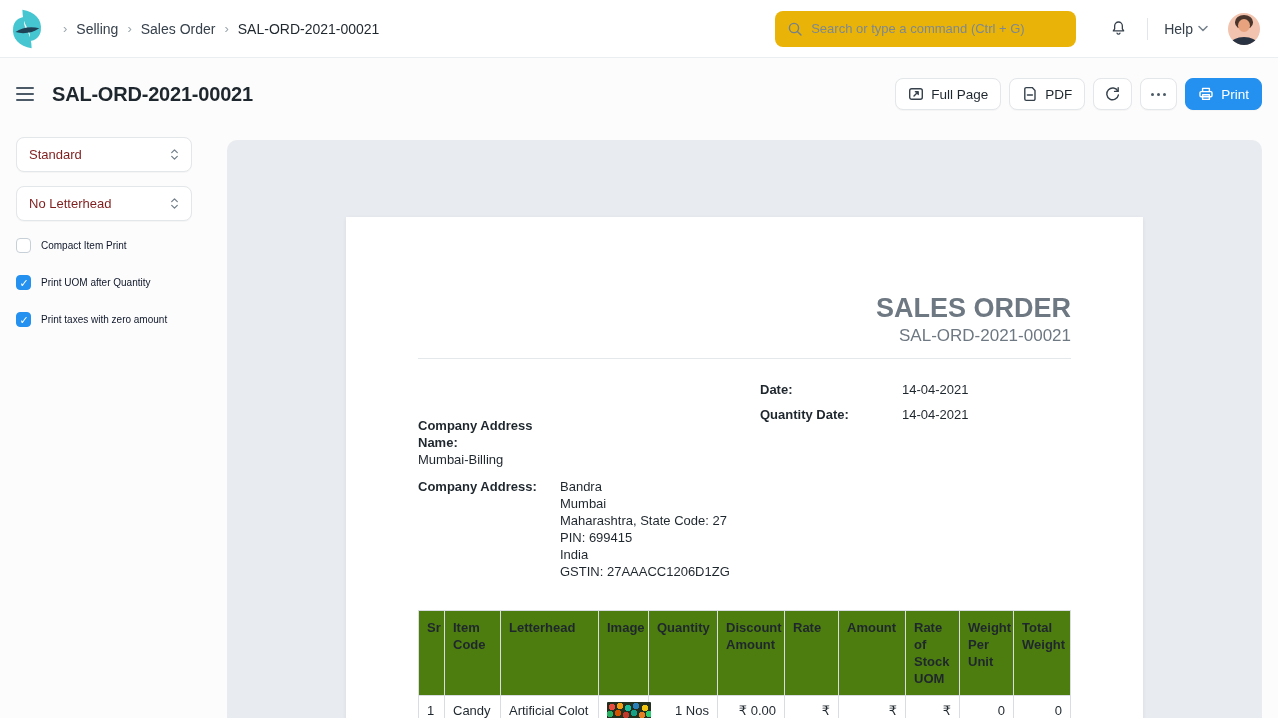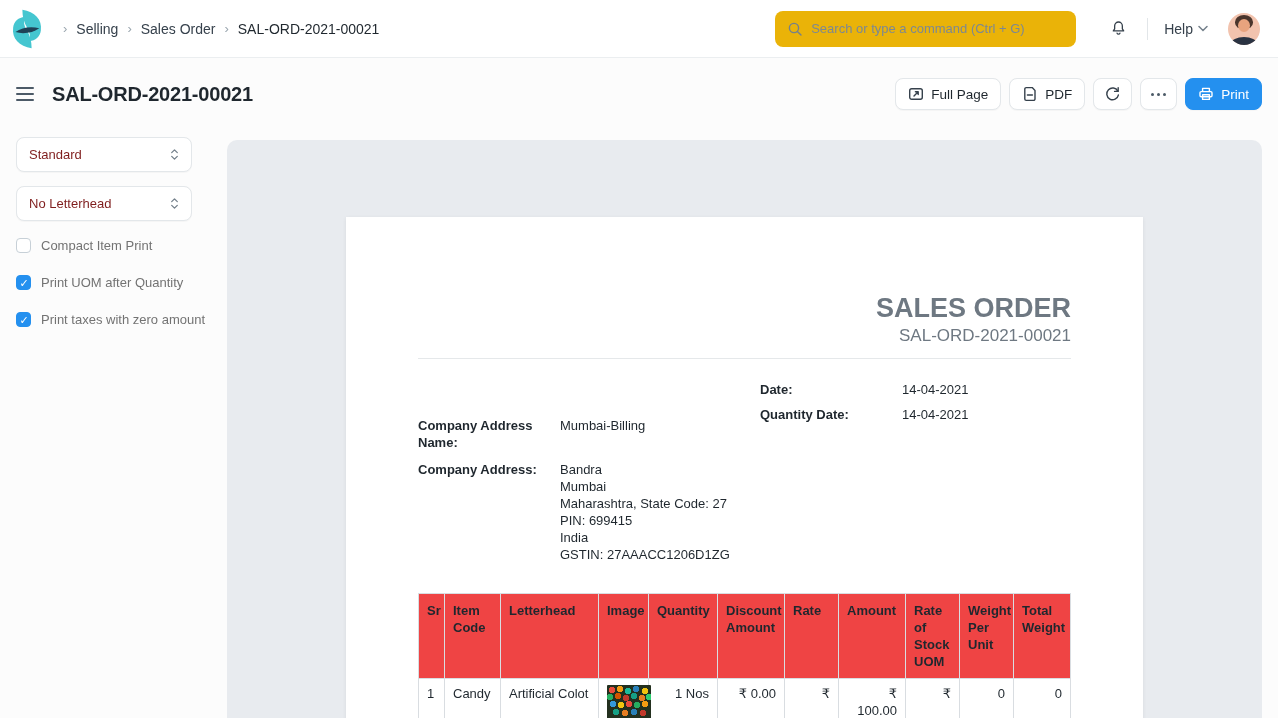--- a/index.html
+++ b/index.html
@@ -38,45 +38,45 @@
 
   
   .main { display:flex; align-items:flex-start; height:588px; }
   .sidebar { width:227px; flex:0 0 auto; padding:7px 16px 0 16px; }
   .select-ctl { width:176px; height:35px; background:#fff; border:1px solid #e3e7ea; border-radius:8px; display:flex; align-items:center; justify-content:space-between; padding:0 10px 0 12px; font-size:13px; color:#7f1d1d; margin-bottom:14px; cursor:pointer; box-shadow:0 0.5px 1px rgba(0,0,0,0.03); }
   .check-group { margin-top:17px; }
   .check-row { display:flex; align-items:center; gap:10px; margin-bottom:22px; cursor:pointer; }
   .checkbox { width:15px; height:15px; border:1px solid #c7d0d7; border-radius:4px; background:#fff; flex:0 0 auto; position:relative; }
   .checkbox.checked { background:#2490ef; border-color:#2490ef; }
   .checkbox.checked::after { content:"✓"; position:absolute; left:2.5px; top:0.5px; font-size:11px; font-weight:700; color:#fff; }
-  .check-label { font-size:13px; color:#737373; }
+  .check-label { font-size:10px; color:#0f172a; }
 
   .preview { flex:1 1 auto; margin:10px 16px 0 0; height:578px; background:#e8ebef; border-radius:10px 10px 0 0; overflow:hidden; }
   .paper { width:797px; margin:77px auto 0; background:#fff; min-height:900px; box-shadow:0 1px 4px rgba(0,0,0,0.07); padding:75px 72px 40px; }
 
   
   .doc { font-size:13px; color:#1f272e; }
   .doc-head { text-align:right; }
   .doc-title { font-size:27px; font-weight:600; color:#6e7882; line-height:1.2; }
   .doc-sub { font-size:17px; color:#6e7882; margin-top:2px; }
   .doc-hr { border:none; border-top:1px solid #e5e8ea; margin:12px 0 0; }
   .info { display:flex; margin-top:22px; }
   .info-left { width:342px; flex:0 0 auto; }
   .info-right { flex:1 1 auto; }
   .field { display:flex; margin-bottom:8px; }
   .field .lbl { width:142px; flex:0 0 auto; font-weight:700; line-height:17px; padding-right:14px; }
   .field .val { line-height:17px; }
   .val-strong { font-size:15px; font-weight:700; line-height:18px; }
-  .mt-36 { margin-top:36px; }
+  .mt-36 { margin-top:36px;flex-direction:column; }
   .mt-10 { margin-top:10px; }
   .addr-line { line-height:17px; }
 
   table.items { border-collapse:collapse; table-layout:fixed; width:653px; margin-top:22px; font-size:13px; }
   table.items th, table.items td { border:1px solid #d9dde1; vertical-align:top; line-height:17px; }
-  table.items th { background:#ef4444; font-weight:700; text-align:left; padding:8px 8px; }
+  table.items th { background:#4d7c0f; font-weight:700; text-align:left; padding:8px 8px; }
   table.items td { padding:6px 8px; background:#fff; }
   th.num, td.num { text-align:right; }
   td.ctr { text-align:center; padding:2px; }
   .candy-img { width:44px; height:34px; display:inline-block; border-radius:1px;
     background-color:#23301f;
     background-image:
       radial-gradient(circle 3px at 5px 5px,  #e74c3c 0 3px, transparent 3px),
       radial-gradient(circle 3px at 13px 4px, #f39c12 0 3px, transparent 3px),
       radial-gradient(circle 3px at 21px 6px, #1abc9c 0 3px, transparent 3px),
       radial-gradient(circle 3px at 29px 4px, #2980b9 0 3px, transparent 3px),

